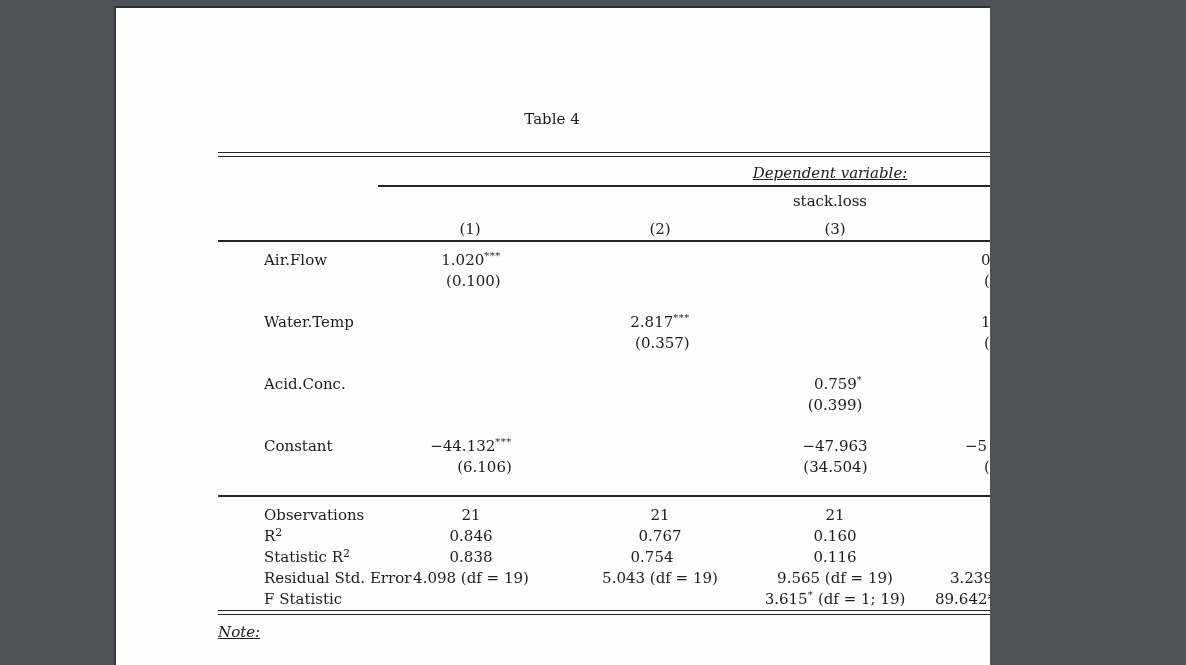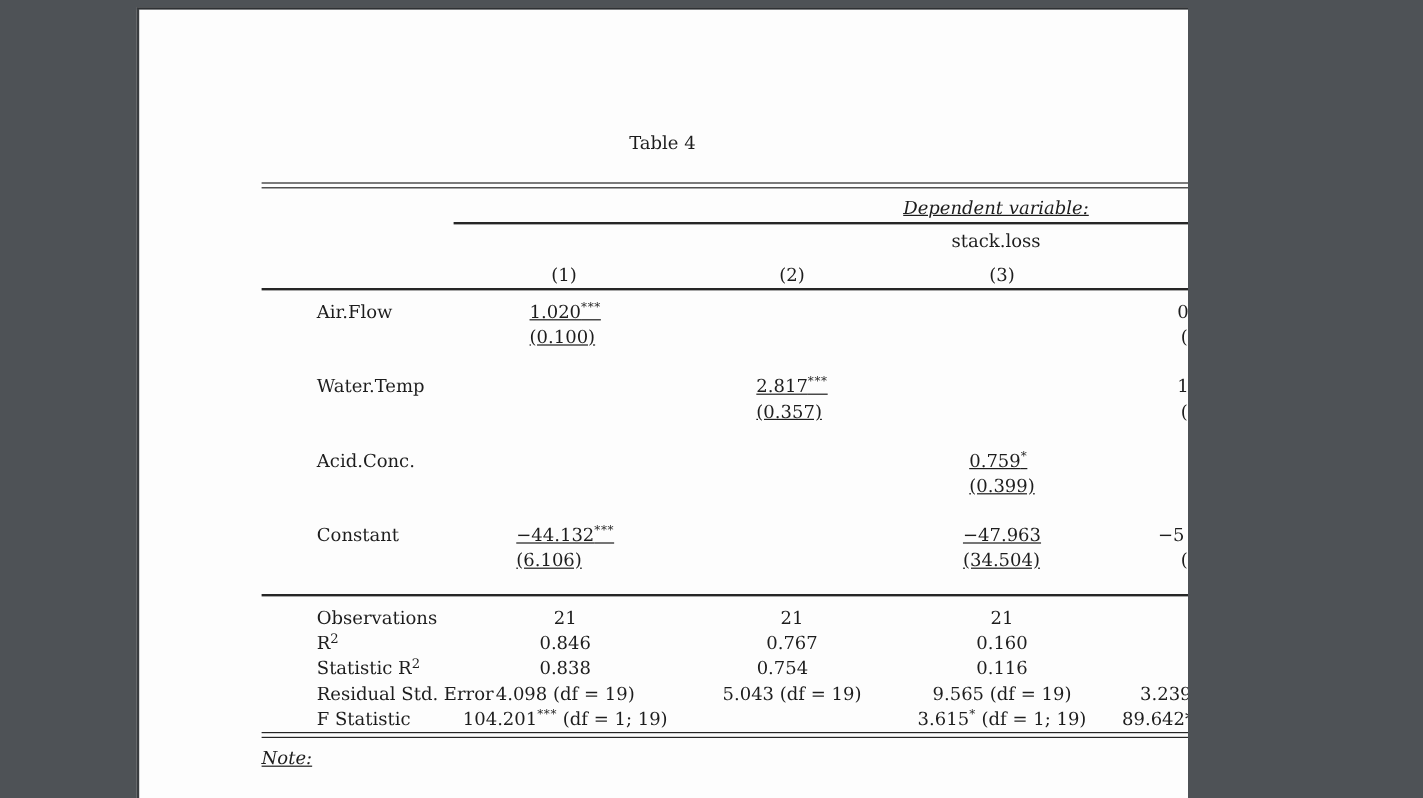--- a/index.html
+++ b/index.html
@@ -25,21 +25,21 @@
   }
   .rule-dep { left:262px; width:612px; }
   .italic { font-style:italic;text-decoration:underline; }
   .tbl-title { top:101px; left:436px; line-height:20px; }
   .dep-caption { top:156px; left:714px; line-height:18px; }
   .dep-name { top:184px; left:714px; line-height:18px; }
   .colheads { top:211px; left:0; width:100%; height:21px; line-height:21px; }
   .colheads .ch { position:absolute; }
   .crow { position:absolute; left:0; width:100%; height:42px; }
   .lbl { position:absolute; left:100px; line-height:21px; white-space:nowrap;margin-left:48px; }
-  .cell { position:absolute; transform:translateX(-50%); text-align:left; white-space:nowrap;text-decoration:underline; }
+  .cell { position:absolute; transform:translateX(-50%); text-align:right; white-space:nowrap; }
   .cell .est, .cell .se { display:block; line-height:21px; height:21px; }
   .clipcell { position:absolute; text-align:left; white-space:nowrap; }
   .clipcell .est, .clipcell .se { display:block; line-height:21px; height:21px; }
   .clipcell .se { margin-left:19px; }
   sup.stars { font-size:10px; line-height:0; vertical-align:6px; letter-spacing:0.5px; }
   sup.lblsup { font-size:11px; line-height:0; vertical-align:5px; }
   .srow { position:absolute; left:0; width:100%; height:21px; line-height:21px; }
   .scell { position:absolute; transform:translateX(-50%); white-space:nowrap; }
   .sclip { position:absolute; white-space:nowrap; }
   .note { top:614px; left:102px; line-height:20px; }
@@ -164,21 +164,20 @@
     <div class="srow" style="top:560px">
       <span class="lbl"><span>Residual Std. Error</span><sup class="lblsup"></sup></span>
       <span class="scell" style="left:355px"><span>4.098 (df = 19)</span><sup class="stars"></sup><span></span></span>
       <span class="scell" style="left:544px"><span>5.043 (df = 19)</span><sup class="stars"></sup><span></span></span>
       <span class="scell" style="left:719px"><span>9.565 (df = 19)</span><sup class="stars"></sup><span></span></span>
       <span class="sclip" style="left:834px">3.239</span>
     </div>
 
     <div class="srow" style="top:581px">
       <span class="lbl"><span>F Statistic</span><sup class="lblsup"></sup></span>
-      <span class="scell" style="left:355px"><span>104.201</span><sup class="stars">***</sup><span> (df = 1; 19)</span></span>
       <span class="scell" style="left:719px"><span>3.615</span><sup class="stars">*</sup><span> (df = 1; 19)</span></span>
       <span class="sclip" style="left:819px">89.642**</span>
     </div>
 
     <div class="rule-double" style="top:602px"></div>
 
     <div class="abs italic note">Note:</div>
 
   </div>
 </div>

